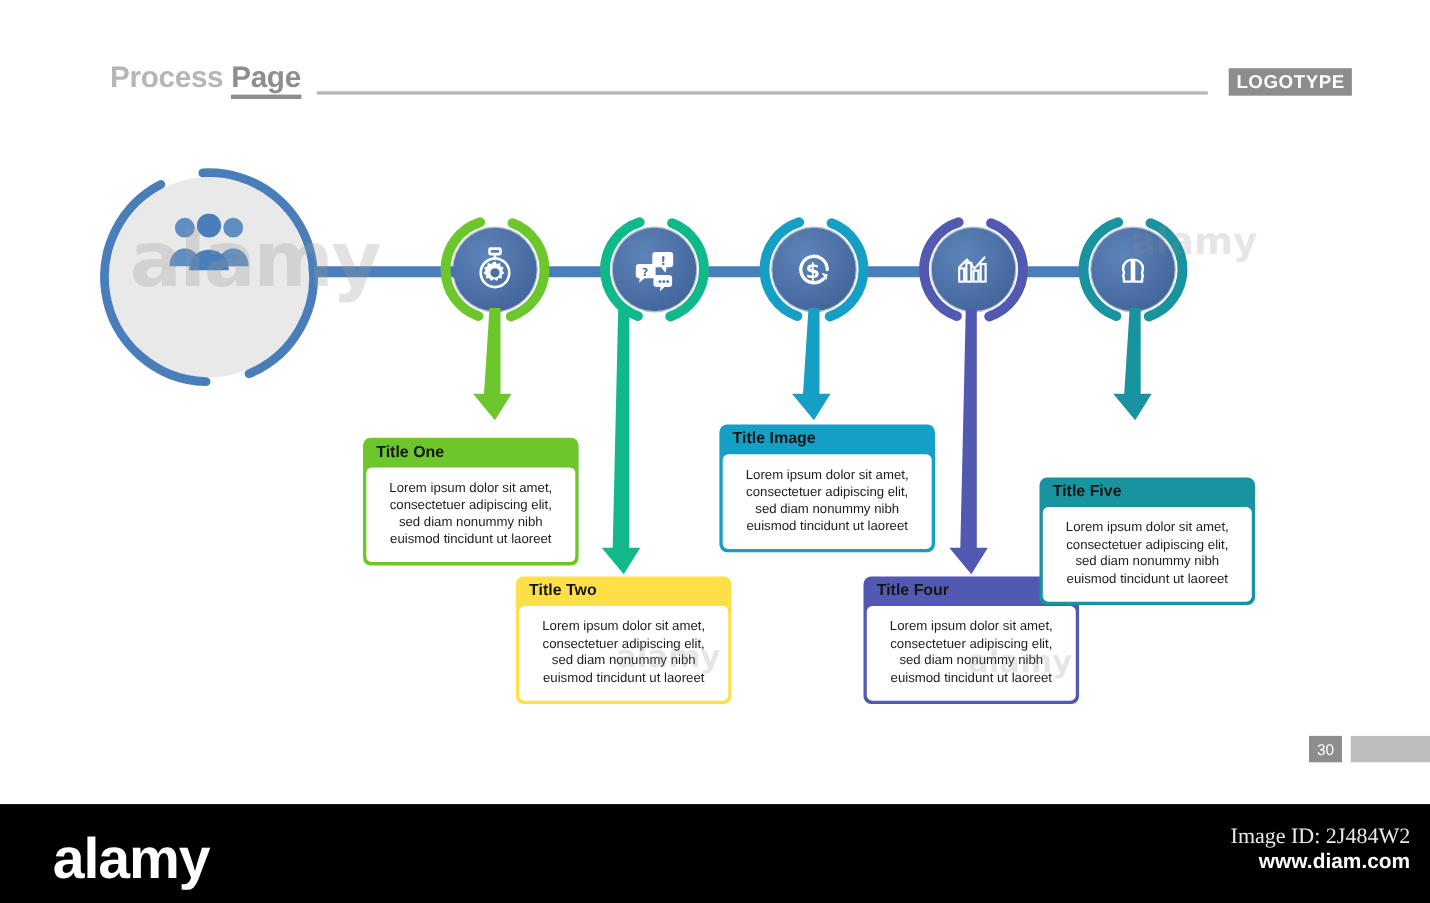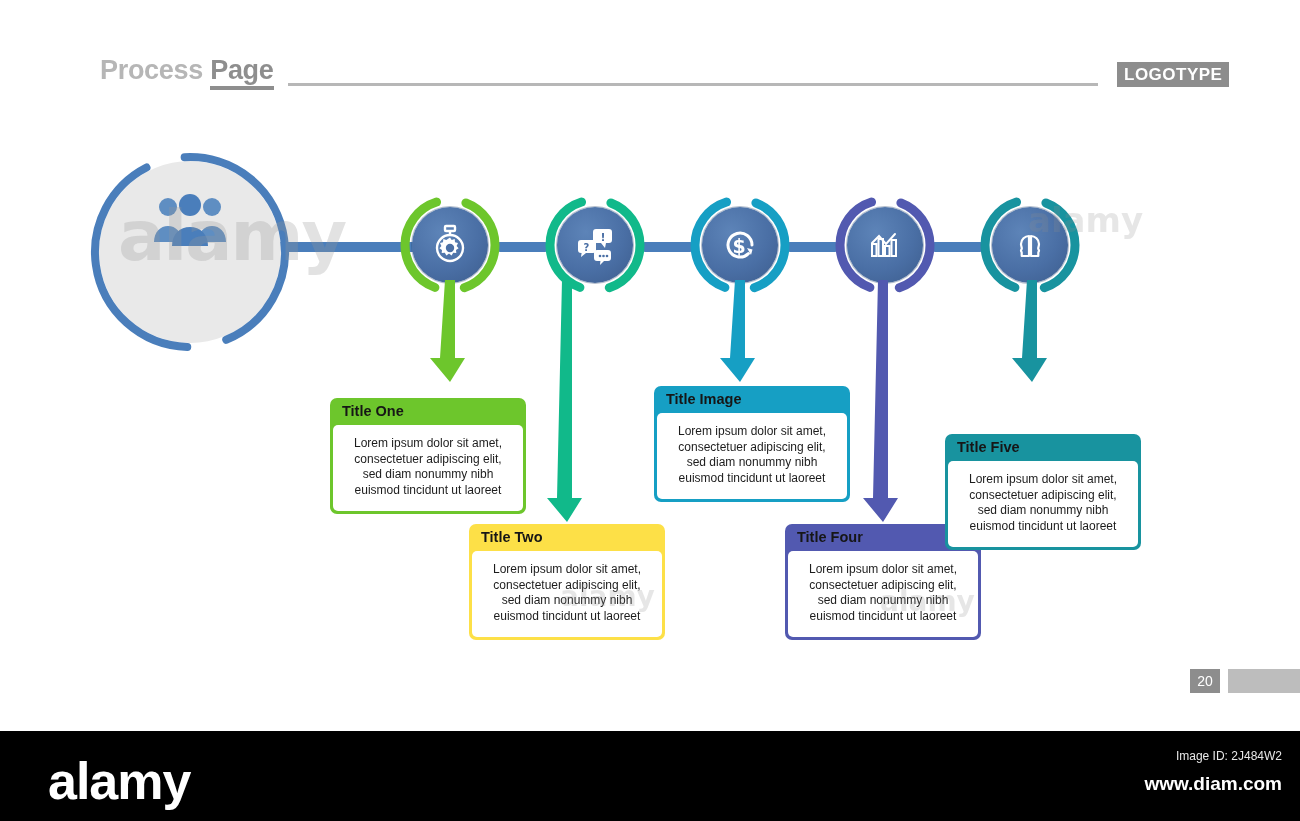--- a/index.html
+++ b/index.html
@@ -212,21 +212,22 @@
     font-size: 52px;
     font-weight: bold;
     letter-spacing: -1px;
     font-family: "Liberation Sans Narrow", "Liberation Sans", sans-serif;
   }
   #footer-imageid {
     position: absolute;
     right: 18px;
     top: 18px;
     color: #e8e8e8;
-    font-size: 12px;
+    font-size: 20px;
+    font-family: Liberation Serif, serif;
   }
   #footer-url {
     position: absolute;
     right: 18px;
     top: 42px;
     color: #ffffff;
     font-size: 19px;
     font-weight: bold;
   }
 </style>
@@ -382,21 +383,21 @@
   <div class="card" style="left:785px; top:524px; background:#5259b0;">
     <div class="card-head">Title Four</div>
     <div class="card-body">Lorem ipsum dolor sit amet, consectetuer adipiscing elit, sed diam nonummy nibh euismod tincidunt ut laoreet</div>
   </div>
 
   <div class="card" style="left:945px; top:386px; background:#18939f;margin-top:48px;">
     <div class="card-head">Title Five</div>
     <div class="card-body">Lorem ipsum dolor sit amet, consectetuer adipiscing elit, sed diam nonummy nibh euismod tincidunt ut laoreet</div>
   </div>
 
-  <div id="page-num">20</div>
+  <div id="page-num">30</div>
   <div id="page-bar"></div>
 
   <div class="wm" style="left:118px; top:195px;">alamy</div>
   <div class="wm-sm" style="left:1028px; top:200px;">alamy</div>
   <div class="wm-sm" style="left:560px; top:580px; font-size:28px;">alamy</div>
   <div class="wm-sm" style="left:880px; top:585px; font-size:28px;">alamy</div>
 
   <div id="footer">
     <div id="footer-logo">alamy</div>
     <div id="footer-imageid">Image ID: 2J484W2</div>

